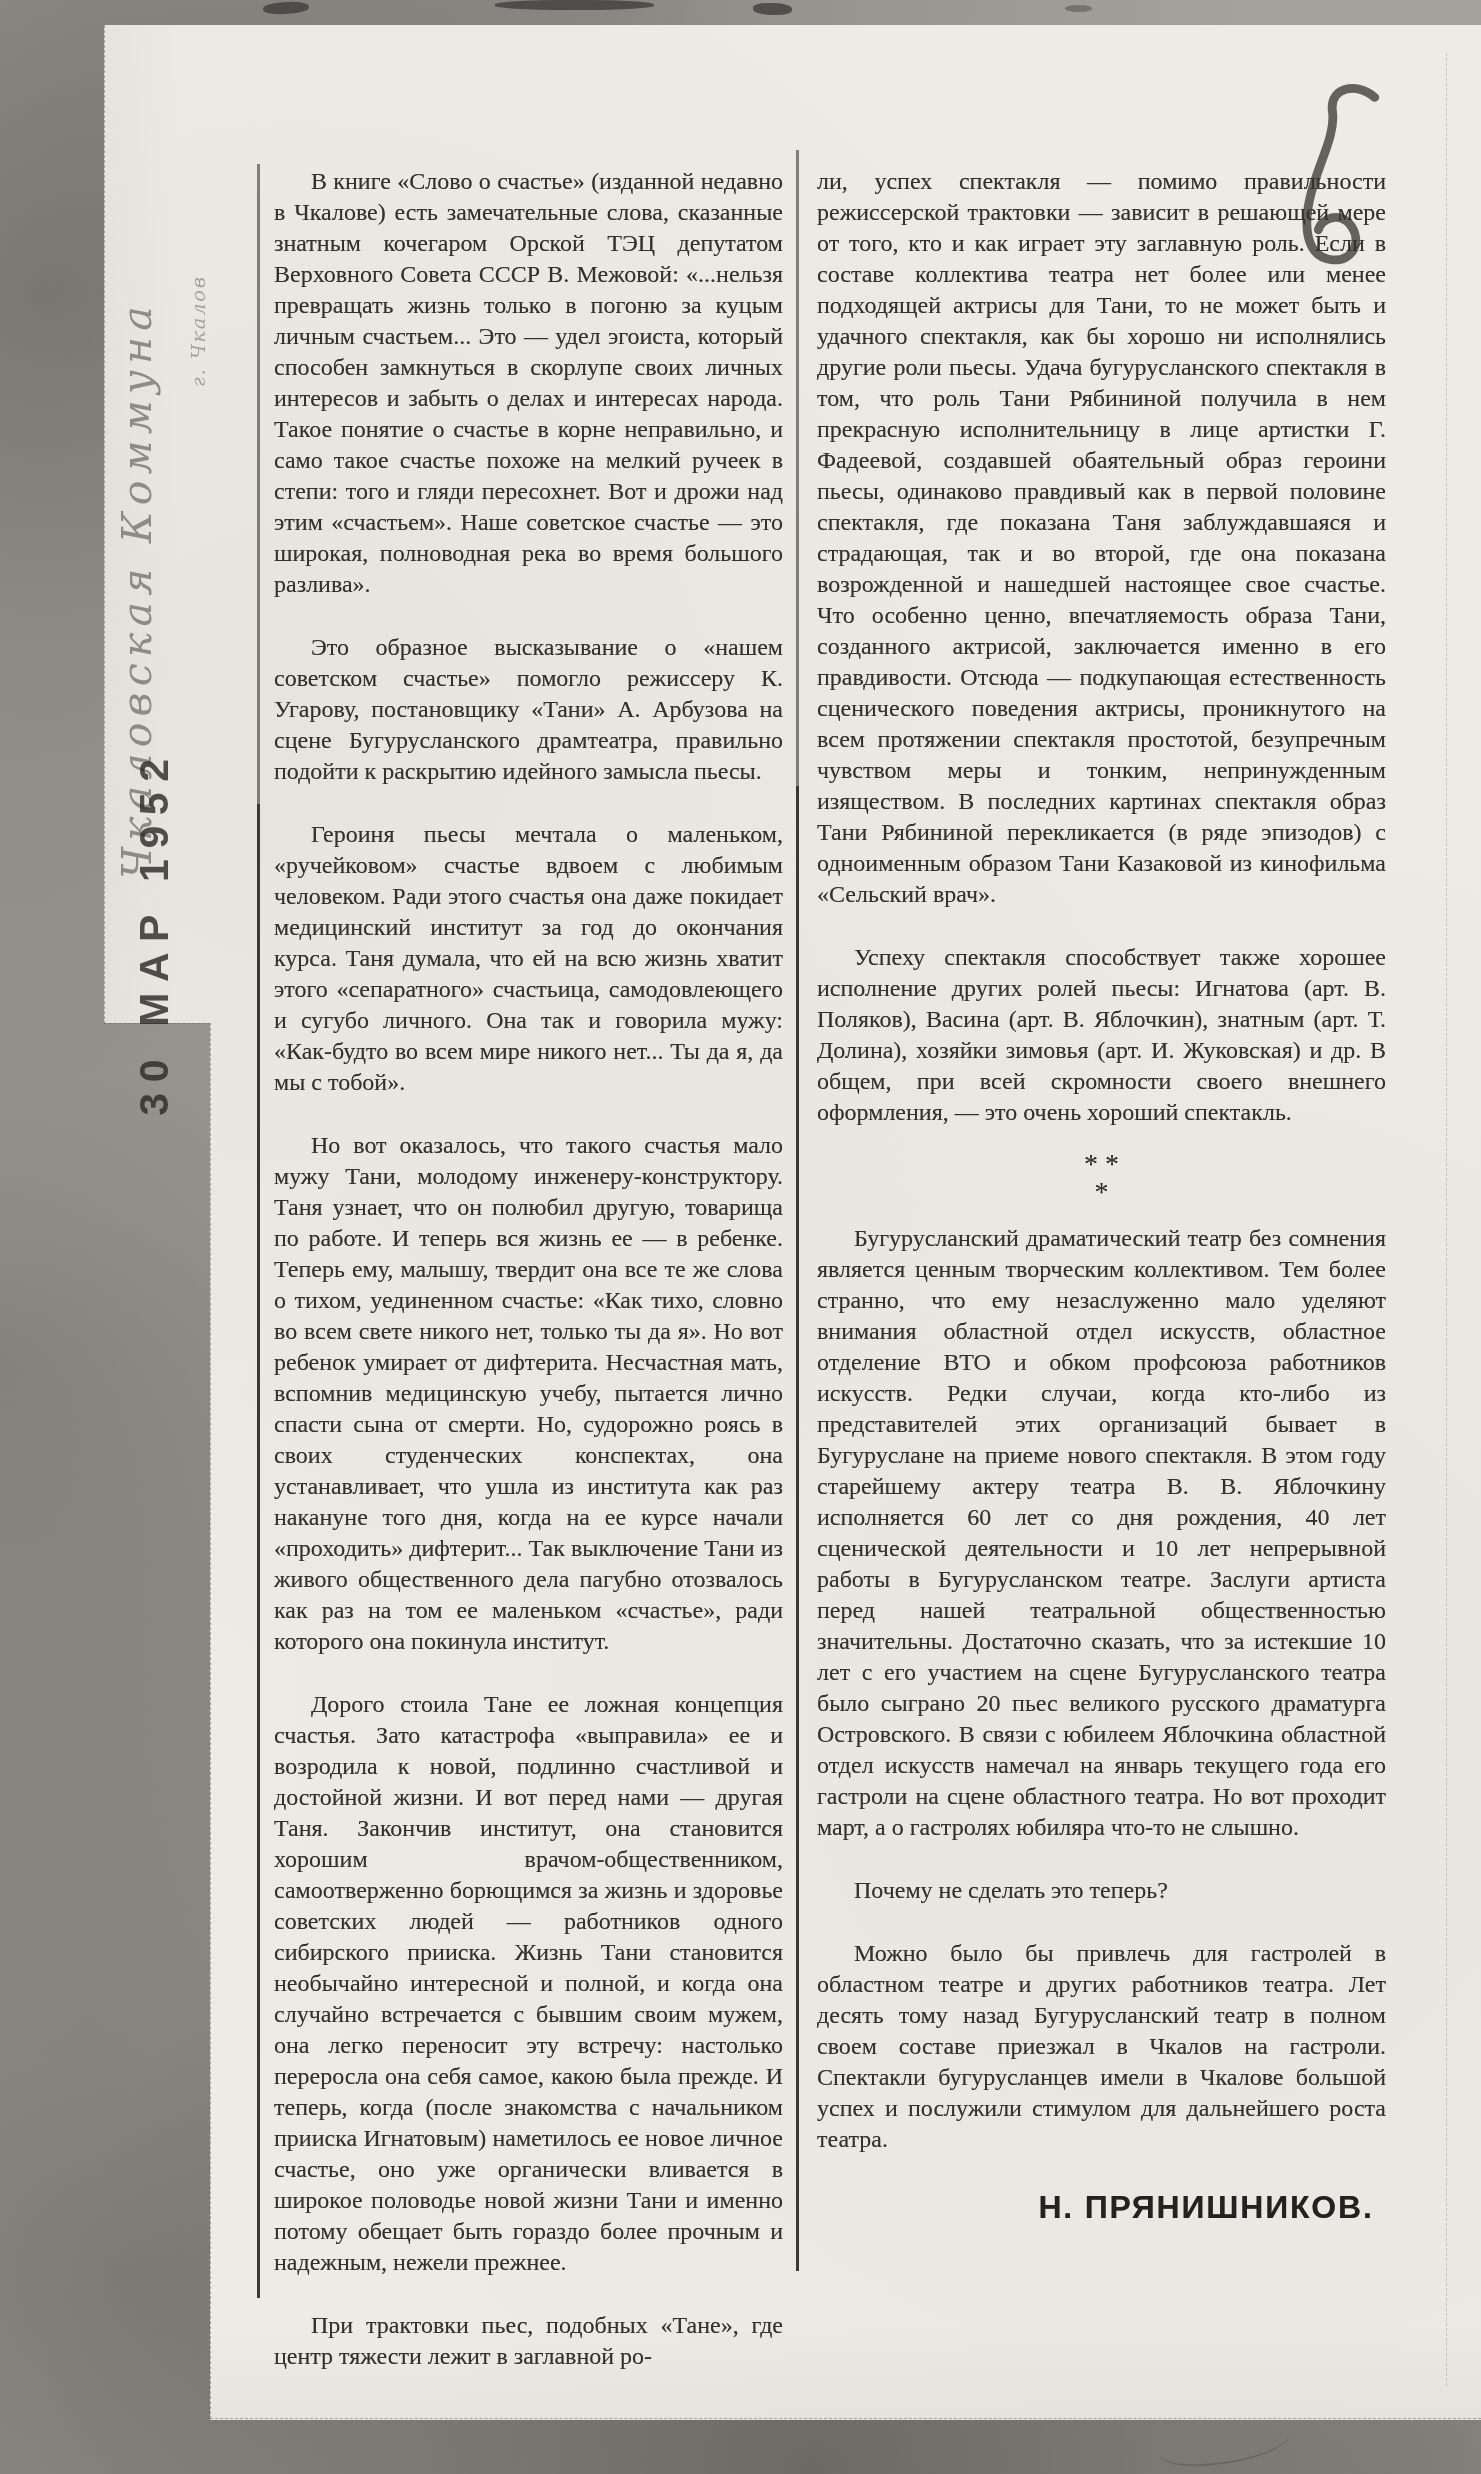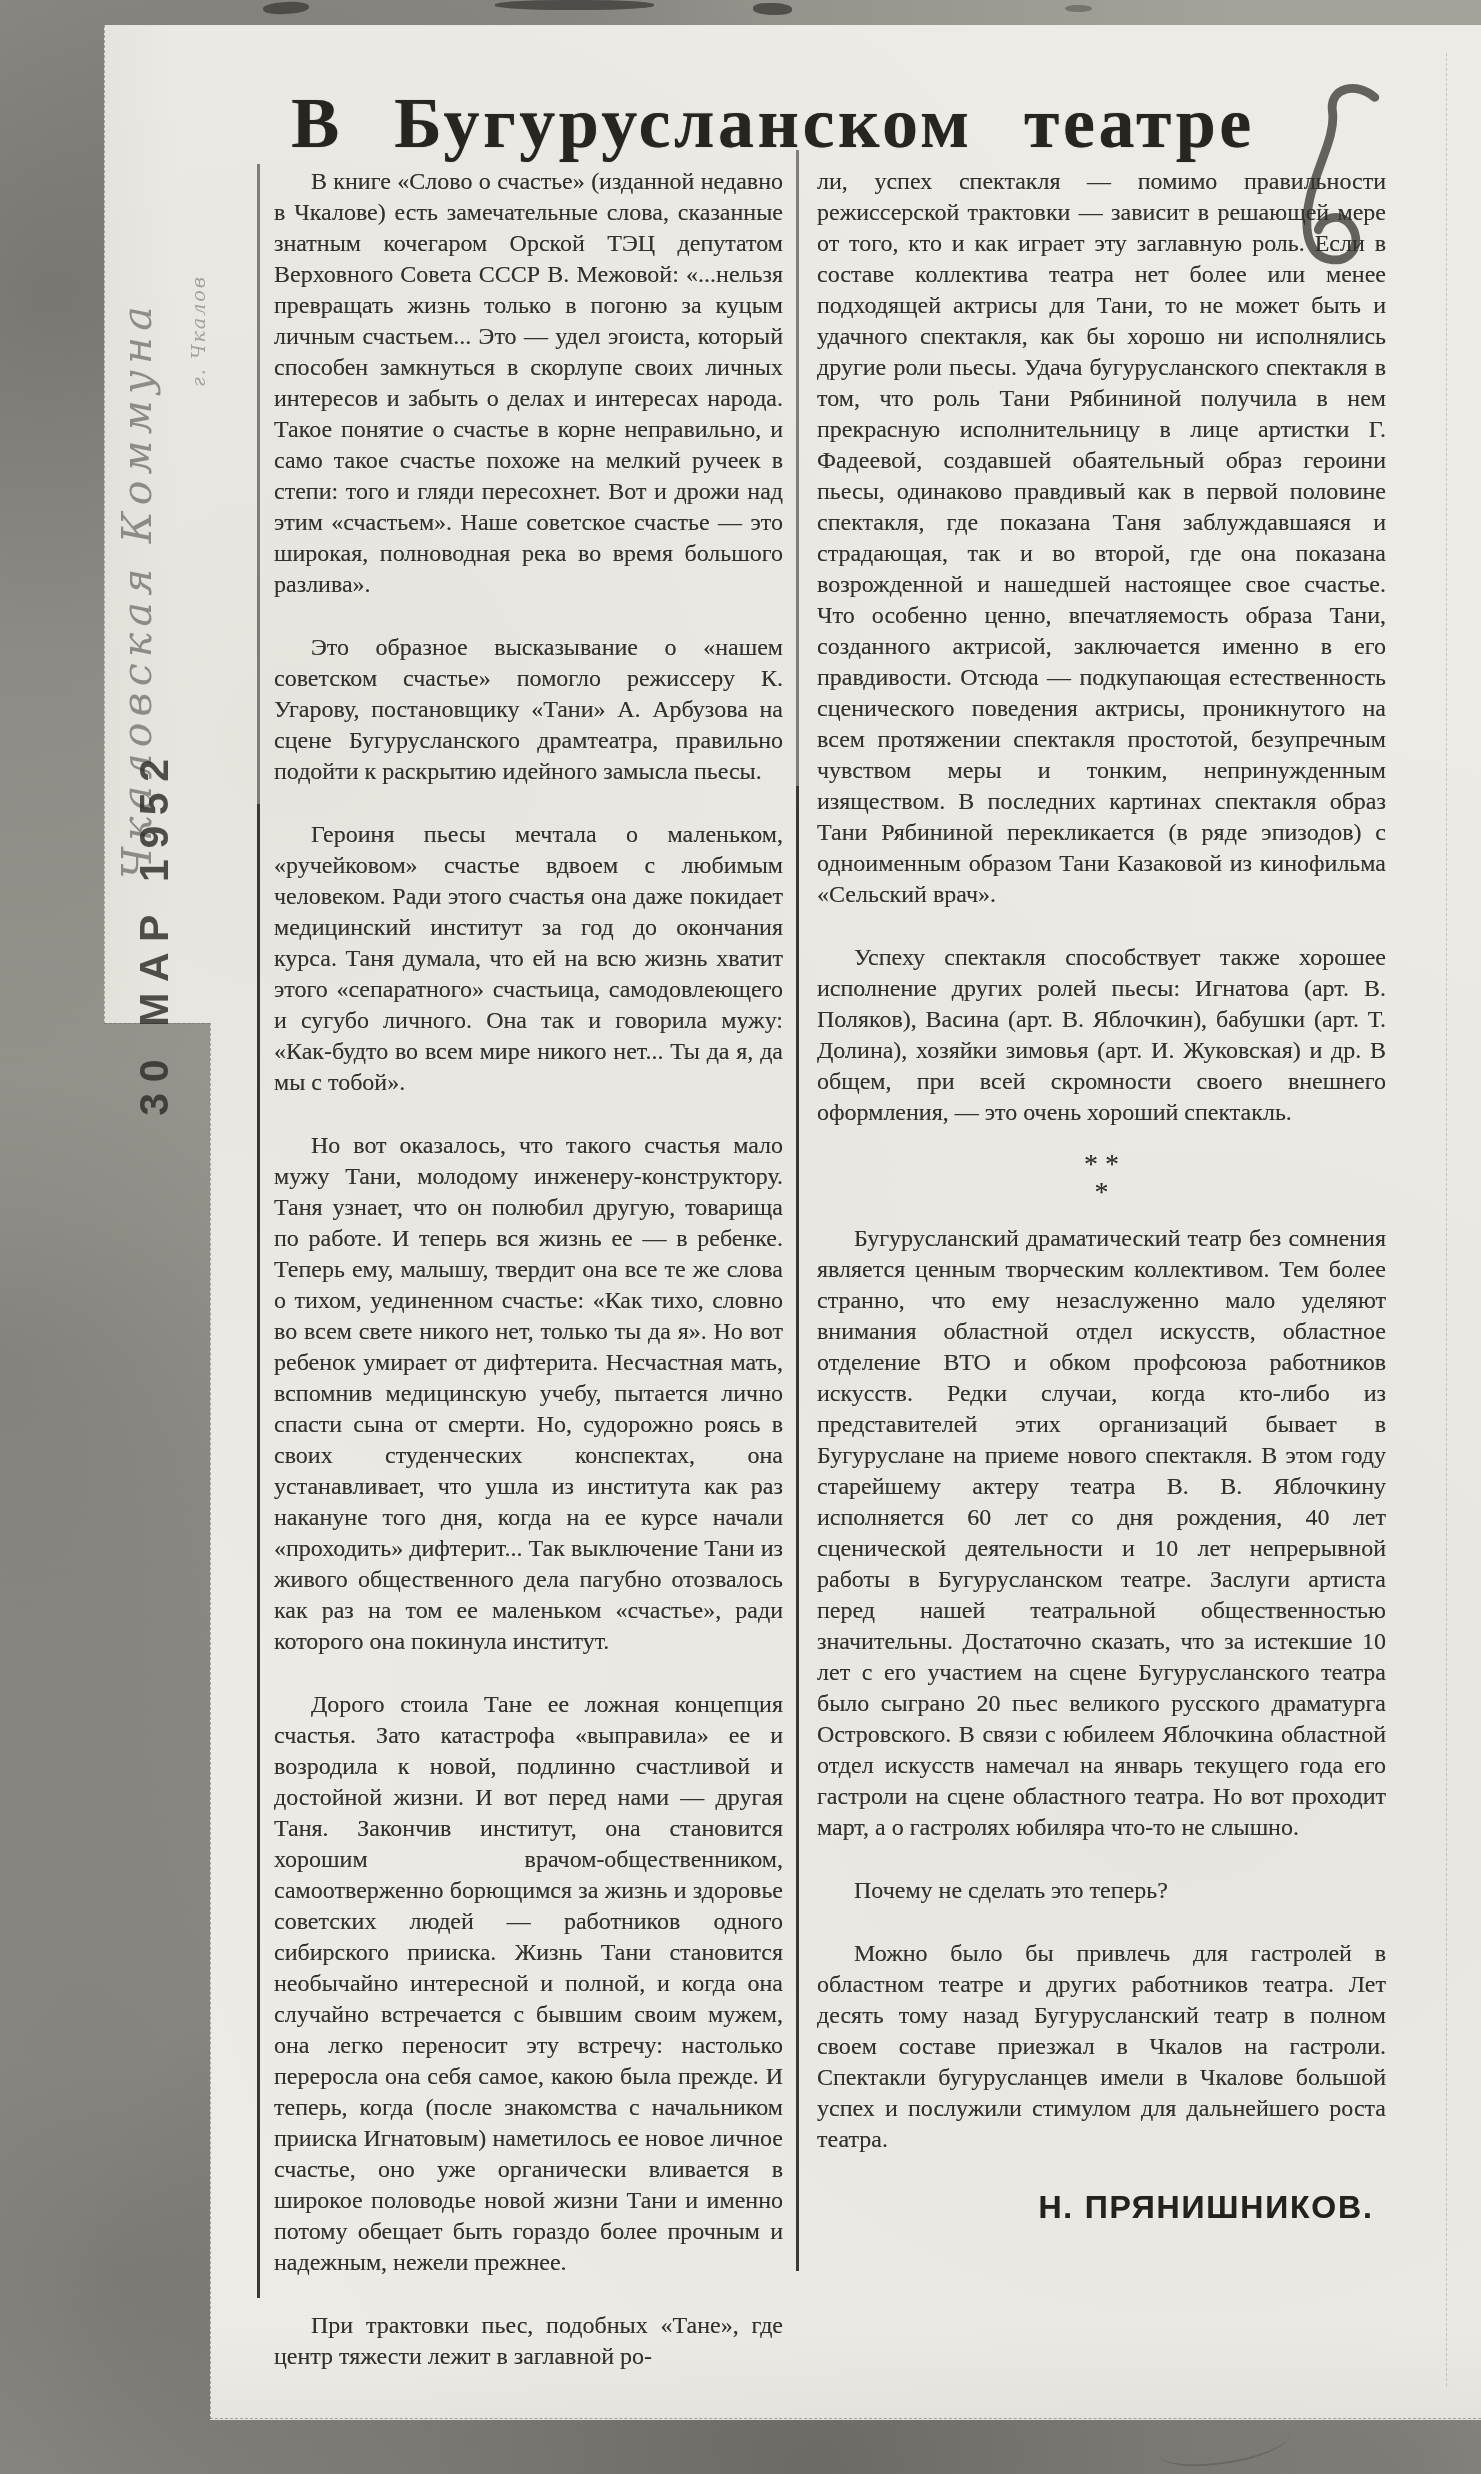--- a/index.html
+++ b/index.html
@@ -104,41 +104,40 @@
   <div class="cut-edge cut-h" style="left:104px;top:1023px;width:106px;"></div>
   <div class="cut-edge cut-v" style="left:210px;top:1023px;height:1396px;"></div>
   <div class="cut-edge cut-h" style="left:210px;top:2418px;width:1271px;"></div>
   <div class="cut-edge cut-v" style="left:1446px;top:53px;height:2333px;border-left-color:rgba(110,107,100,.30);"></div>
 
   <div class="tear" style="left:263px;top:1.8px;width:46px;height:12.4px;transform:rotate(-3deg);"></div>
   <div class="tear" style="left:495px;top:0;width:159px;height:9.7px;"></div>
   <div class="tear" style="left:753px;top:2.7px;width:39px;height:11.5px;transform:rotate(2deg);"></div>
   <div class="tear" style="left:1065px;top:5.3px;width:26.5px;height:7px;opacity:.45;"></div>
 
-  <h1 class="title">В Бугурусланском театре</h1>
   <svg class="flourish" width="106" height="203" viewBox="0 0 120 230">
     <path d="M104,22 C84,4 52,10 56,38 C60,66 38,100 30,138 C22,176 30,204 56,206 C80,208 90,184 76,166 C64,152 44,158 40,172" fill="none" stroke="#46443f" stroke-width="10" stroke-linecap="round"></path>
   </svg>
 
   <div class="rule rule-left"></div>
   <div class="rule rule-mid"></div>
 
   <div class="col col-left plist">
       <p>В книге «Слово о счастье» (изданной недавно в Чкалове) есть замечательные слова, сказанные знатным кочегаром Орской ТЭЦ депутатом Верховного Совета СССР В. Межовой: «...нельзя превращать жизнь только в погоню за куцым личным счастьем... Это — удел эгоиста, который способен замкнуться в скорлупе своих личных интересов и забыть о делах и интересах народа. Такое понятие о счастье в корне неправильно, и само такое счастье похоже на мелкий ручеек в степи: того и гляди пересохнет. Вот и дрожи над этим «счастьем». Наше советское счастье — это широкая, полноводная река во время большого разлива».</p>
       <p>Это образное высказывание о «нашем советском счастье» помогло режиссеру К. Угарову, постановщику «Тани» А. Арбузова на сцене Бугурусланского драмтеатра, правильно подойти к раскрытию идейного замысла пьесы.</p>
       <p>Героиня пьесы мечтала о маленьком, «ручейковом» счастье вдвоем с любимым человеком. Ради этого счастья она даже покидает медицинский институт за год до окончания курса. Таня думала, что ей на всю жизнь хватит этого «сепаратного» счастьица, самодовлеющего и сугубо личного. Она так и говорила мужу: «Как-будто во всем мире никого нет... Ты да я, да мы с тобой».</p>
       <p>Но вот оказалось, что такого счастья мало мужу Тани, молодому инженеру-конструктору. Таня узнает, что он полюбил другую, товарища по работе. И теперь вся жизнь ее — в ребенке. Теперь ему, малышу, твердит она все те же слова о тихом, уединенном счастье: «Как тихо, словно во всем свете никого нет, только ты да я». Но вот ребенок умирает от дифтерита. Несчастная мать, вспомнив медицинскую учебу, пытается лично спасти сына от смерти. Но, судорожно роясь в своих студенческих конспектах, она устанавливает, что ушла из института как раз накануне того дня, когда на ее курсе начали «проходить» дифтерит... Так выключение Тани из живого общественного дела пагубно отозвалось как раз на том ее маленьком «счастье», ради которого она покинула институт.</p>
       <p>Дорого стоила Тане ее ложная концепция счастья. Зато катастрофа «выправила» ее и возродила к новой, подлинно счастливой и достойной жизни. И вот перед нами — другая Таня. Закончив институт, она становится хорошим врачом-общественником, самоотверженно борющимся за жизнь и здоровье советских людей — работников одного сибирского прииска. Жизнь Тани становится необычайно интересной и полной, и когда она случайно встречается с бывшим своим мужем, она легко переносит эту встречу: настолько переросла она себя самое, какою была прежде. И теперь, когда (после знакомства с начальником прииска Игнатовым) наметилось ее новое личное счастье, оно уже органически вливается в широкое половодье новой жизни Тани и именно потому обещает быть гораздо более прочным и надежным, нежели прежнее.</p>
       <p>При трактовки пьес, подобных «Тане», где центр тяжести лежит в заглавной ро-</p>
     </div>
 
   <div class="col col-right">
     <div class="plist-top">
         <p>ли, успех спектакля — помимо правильности режиссерской трактовки — зависит в решающей мере от того, кто и как играет эту заглавную роль. Если в составе коллектива театра нет более или менее подходящей актрисы для Тани, то не может быть и удачного спектакля, как бы хорошо ни исполнялись другие роли пьесы. Удача бугурусланского спектакля в том, что роль Тани Рябининой получила в нем прекрасную исполнительницу в лице артистки Г. Фадеевой, создавшей обаятельный образ героини пьесы, одинаково правдивый как в первой половине спектакля, где показана Таня заблуждавшаяся и страдающая, так и во второй, где она показана возрожденной и нашедшей настоящее свое счастье. Что особенно ценно, впечатляемость образа Тани, созданного актрисой, заключается именно в его правдивости. Отсюда — подкупающая естественность сценического поведения актрисы, проникнутого на всем протяжении спектакля простотой, безупречным чувством меры и тонким, непринужденным изяществом. В последних картинах спектакля образ Тани Рябининой перекликается (в ряде эпизодов) с одноименным образом Тани Казаковой из кинофильма «Сельский врач».</p>
-        <p>Успеху спектакля способствует также хорошее исполнение других ролей пьесы: Игнатова (арт. В. Поляков), Васина (арт. В. Яблочкин), бабушки (арт. Т. Долина), хозяйки зимовья (арт. И. Жуковская) и др. В общем, при всей скромности своего внешнего оформления, — это очень хороший спектакль.</p>
+        <p>Успеху спектакля способствует также хорошее исполнение других ролей пьесы: Игнатова (арт. В. Поляков), Васина (арт. В. Яблочкин), знатным (арт. Т. Долина), хозяйки зимовья (арт. И. Жуковская) и др. В общем, при всей скромности своего внешнего оформления, — это очень хороший спектакль.</p>
       </div>
     <div class="asterism">
       <div class="row1">* *</div>
       <div class="row2">*</div>
     </div>
     <div class="plist-bottom">
         <p>Бугурусланский драматический театр без сомнения является ценным творческим коллективом. Тем более странно, что ему незаслуженно мало уделяют внимания областной отдел искусств, областное отделение ВТО и обком профсоюза работников искусств. Редки случаи, когда кто-либо из представителей этих организаций бывает в Бугуруслане на приеме нового спектакля. В этом году старейшему актеру театра В. В. Яблочкину исполняется 60 лет со дня рождения, 40 лет сценической деятельности и 10 лет непрерывной работы в Бугурусланском театре. Заслуги артиста перед нашей театральной общественностью значительны. Достаточно сказать, что за истекшие 10 лет с его участием на сцене Бугурусланского театра было сыграно 20 пьес великого русского драматурга Островского. В связи с юбилеем Яблочкина областной отдел искусств намечал на январь текущего года его гастроли на сцене областного театра. Но вот проходит март, а о гастролях юбиляра что-то не слышно.</p>
         <p>Почему не сделать это теперь?</p>
         <p>Можно было бы привлечь для гастролей в областном театре и других работников театра. Лет десять тому назад Бугурусланский театр в полном своем составе приезжал в Чкалов на гастроли. Спектакли бугурусланцев имели в Чкалове большой успех и послужили стимулом для дальнейшего роста театра.</p>
       </div>

